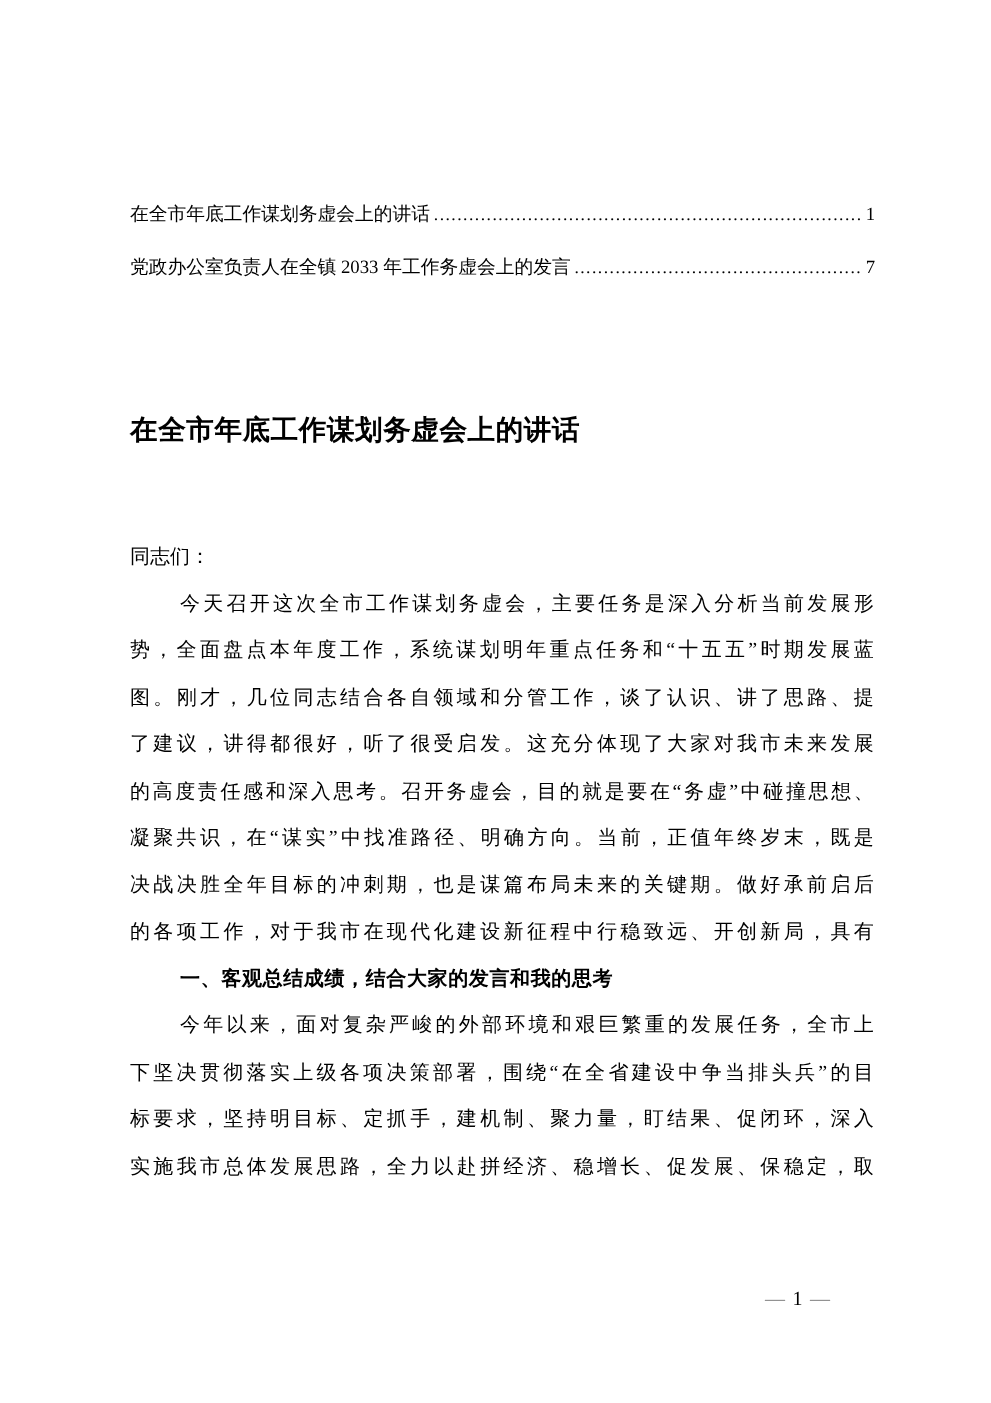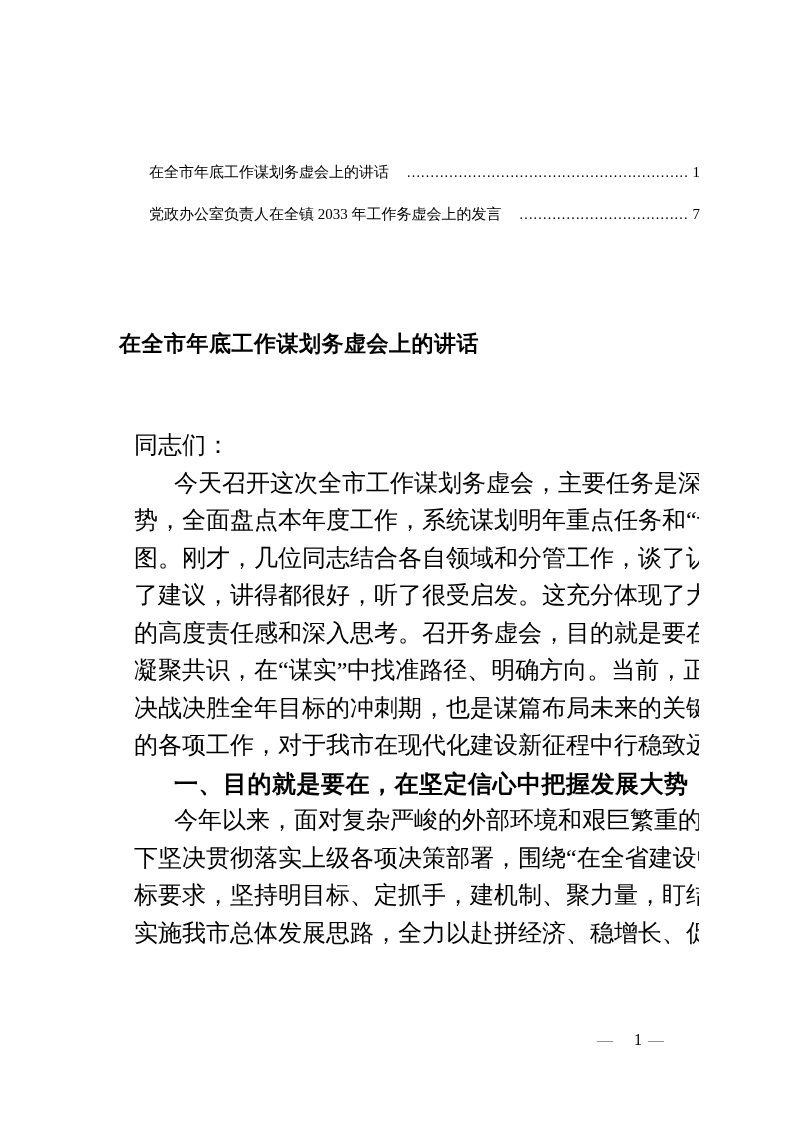--- a/index.html
+++ b/index.html
@@ -1,15 +1,15 @@
 <!DOCTYPE html>
 <html><head>
 <meta charset="utf-8">
 <style>
-  * { box-sizing: border-box; padding-left: 15px; }
+  * { box-sizing: border-box; }
   html, body { margin: 0; padding: 0; background: #ffffff; }
   .page {
     position: relative;
     width: 793px;
     height: 1122px;
     background: #ffffff;
     color: #000000;
     font-family: "Liberation Serif", "DejaVu Serif", serif;
     overflow: hidden;
   }
@@ -47,21 +47,21 @@
     letter-spacing: 0.5px;
     color: #000000;
   }
 
   
   .doc-body {
     position: absolute;
     left: 104px;
     top: 427px;
     width: 595px;
-    font-size: 24px;
+    font-size: 16px;
     line-height: 37.5px;
     color: #000000;
   }
   .line {
     height: 37.5px;
     white-space: nowrap;
     overflow: hidden;
     text-align: justify;
     text-align-last: justify;
   }
@@ -112,21 +112,21 @@
 
     <div class="line indent">今天召开这次全市工作谋划务虚会，主要任务是深入分析当前发展形</div>
     <div class="line">势，全面盘点本年度工作，系统谋划明年重点任务和“十五五”时期发展蓝</div>
     <div class="line">图。刚才，几位同志结合各自领域和分管工作，谈了认识、讲了思路、提</div>
     <div class="line">了建议，讲得都很好，听了很受启发。这充分体现了大家对我市未来发展</div>
     <div class="line">的高度责任感和深入思考。召开务虚会，目的就是要在“务虚”中碰撞思想、</div>
     <div class="line">凝聚共识，在“谋实”中找准路径、明确方向。当前，正值年终岁末，既是</div>
     <div class="line">决战决胜全年目标的冲刺期，也是谋篇布局未来的关键期。做好承前启后</div>
     <div class="line">的各项工作，对于我市在现代化建设新征程中行稳致远、开创新局，具有</div>
 
-    <div class="line section-heading">一、目的就是要在，在坚定信心中把握发展大势</div>
+    <div class="line section-heading">一、客观总结成绩，结合大家的发言和我的思考</div>
 
     <div class="line indent">今年以来，面对复杂严峻的外部环境和艰巨繁重的发展任务，全市上</div>
     <div class="line">下坚决贯彻落实上级各项决策部署，围绕“在全省建设中争当排头兵”的目</div>
     <div class="line">标要求，坚持明目标、定抓手，建机制、聚力量，盯结果、促闭环，深入</div>
     <div class="line">实施我市总体发展思路，全力以赴拼经济、稳增长、促发展、保稳定，取</div>
   </div>
 
   <div class="footer">
     <span class="dash">—</span><span class="num">1</span><span class="dash">—</span>
   </div>

